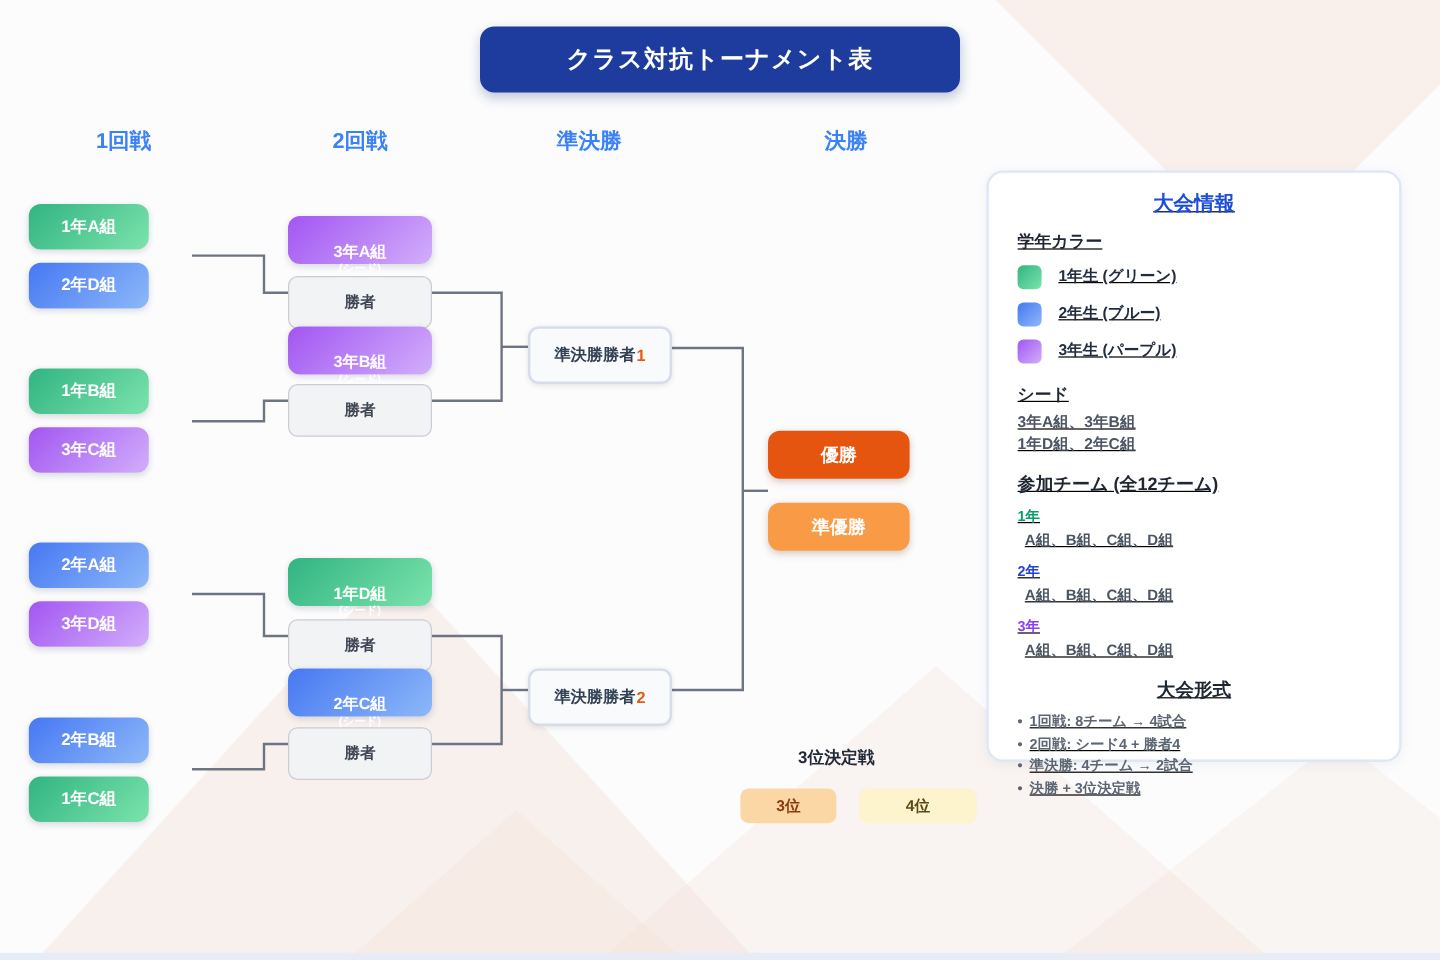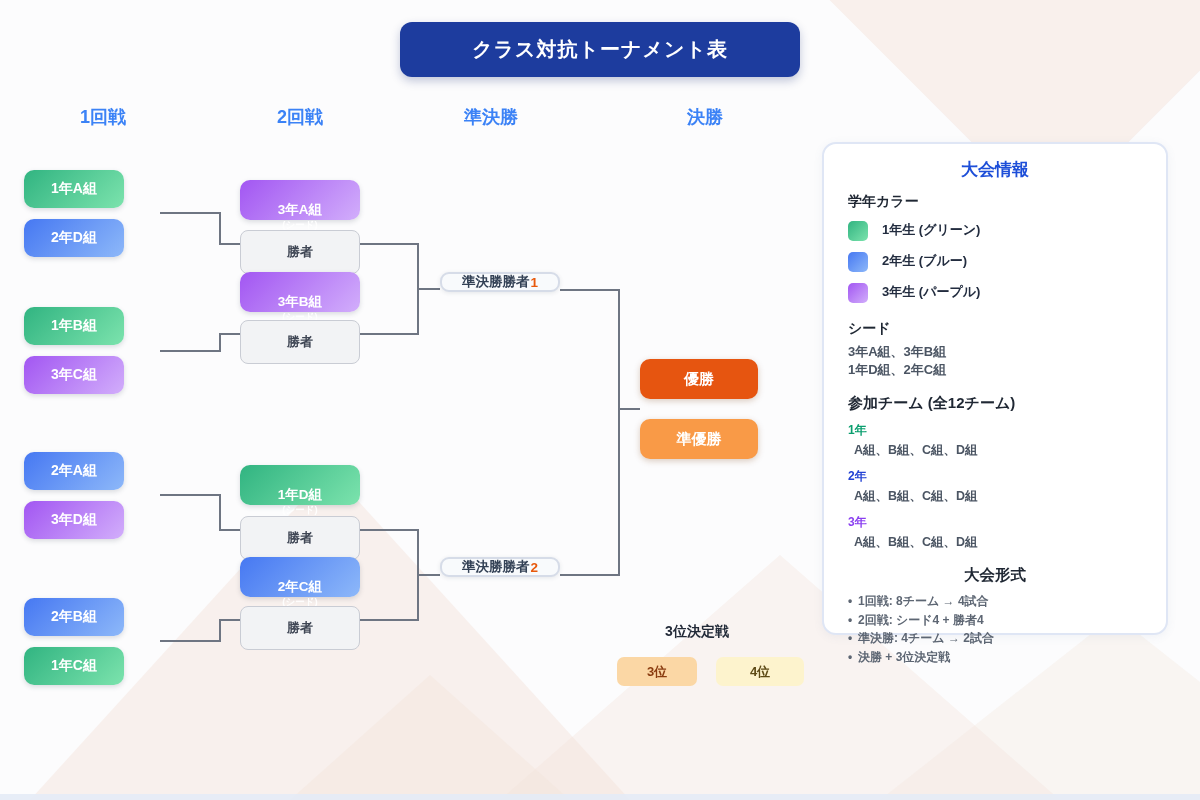--- a/index.html
+++ b/index.html
@@ -51,21 +51,21 @@
   }
   .seed .main{font-size:13.5px;line-height:15px;margin-top:32px;}
   .seed .sub{font-size:9.5px;font-weight:bold;opacity:.95;line-height:11px;margin-top:2px;}
   .winner{
     position:absolute;left:240px;width:120px;height:44px;border-radius:8px;
     background:#f2f3f5;border:1px solid #c9ccd4;box-sizing:border-box;
     display:flex;align-items:center;justify-content:center;
     color:#3f4654;font-size:13px;font-weight:bold;
   }
   .semi{
-    position:absolute;left:440px;width:120px;height:20px;border-radius:9px;
+    position:absolute;left:440px;width:120px;height:48px;border-radius:9px;
     background:#f8fafc;border:2px solid #d6dce8;box-sizing:border-box;
     display:flex;align-items:center;justify-content:center;
     color:#334155;font-size:13.5px;font-weight:bold;
     box-shadow:0 1px 4px rgba(60,70,90,.12);
   }
   .semi .num{color:#e8590c;margin-left:1px;}
   .final-box{
     position:absolute;left:640px;width:118px;height:40px;border-radius:10px;
     display:flex;align-items:center;justify-content:center;
     color:#fff;font-size:15px;font-weight:bold;
@@ -74,26 +74,26 @@
   .champion{top:359px;background:#e65510;}
   .runner-up{top:419px;background:#f99a47;}
   .third-title{position:absolute;left:637px;top:623px;width:120px;text-align:center;
     font-size:14px;font-weight:bold;color:#222a38;}
   .place-box{
     position:absolute;top:657px;height:29px;border-radius:7px;
     display:flex;align-items:center;justify-content:center;
     font-size:13px;font-weight:bold;
   }
   .third-box{left:617px;width:80px;background:#fbd7a5;color:#8a3c10;}
-  .fourth-box{left:716px;width:88px;background:#fdf3cd;color:#5d4a16;}
+  .fourth-box{left:716px;width:98px;background:#fdf3cd;color:#5d4a16;}
   
   .info-panel{
     position:absolute;left:822px;top:142px;width:346px;height:493px;
     background:#ffffff;border:2px solid #dfe6f5;border-radius:14px;box-sizing:border-box;
-    padding:14px 24px;box-shadow:0 2px 10px rgba(90,110,150,.08);
+    padding:14px 24px;box-shadow:0 2px 10px rgba(90,110,150,.08);text-decoration:underline;
   }
   .ip-title{text-align:center;color:#1d4ed8;font-size:17px;font-weight:bold;margin-bottom:12px;}
   .ip-heading{font-size:14px;font-weight:bold;color:#1f2733;}
   .legend-row{display:flex;align-items:flex-start;gap:14px;margin-top:10px;height:21px;}
   .swatch{width:20px;height:20px;border-radius:5px;flex:0 0 auto;}
   .legend-label{font-size:13px;font-weight:bold;color:#222c3f;}
   .seed-lines{font-size:13px;color:#4b5563;font-weight:bold;line-height:1.35;margin-top:5px;}
   .teams-heading{font-size:15px;font-weight:bold;color:#1f2733;margin-top:16px;}
   .team-group{margin-top:9px;}
   .grade-label{font-size:12px;font-weight:bold;}

